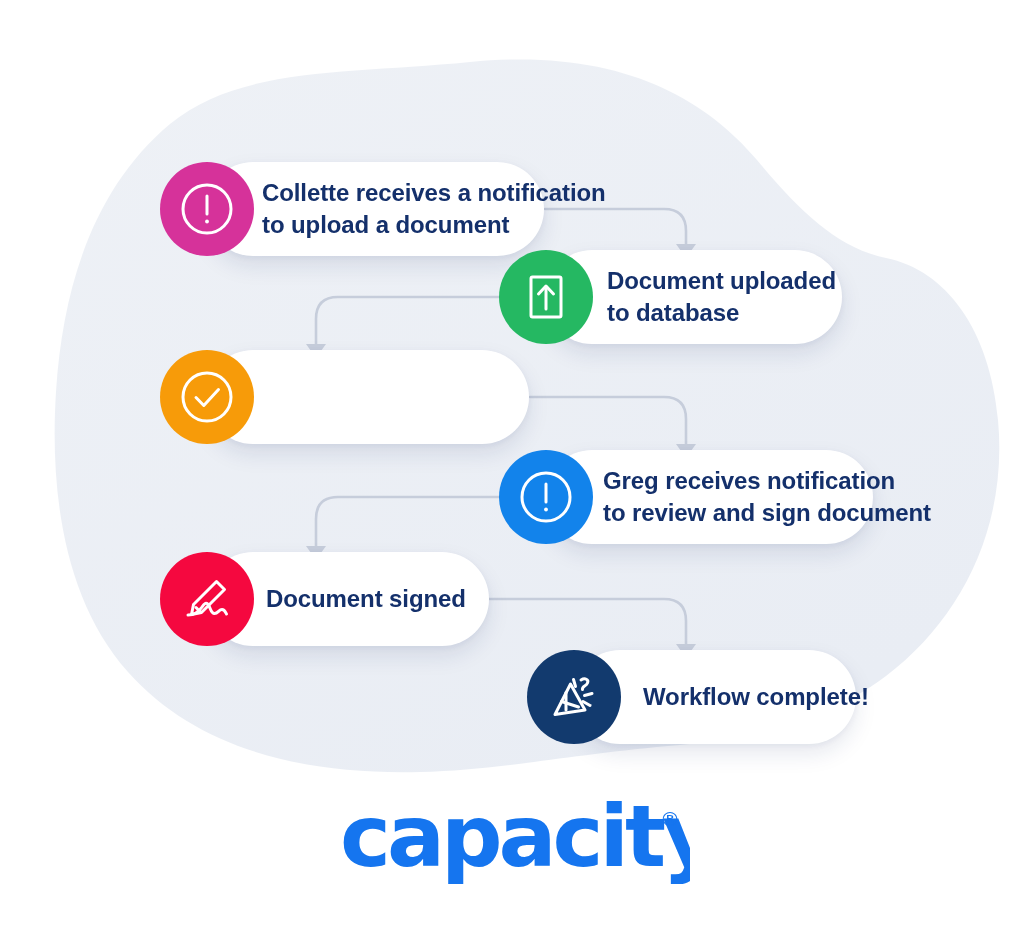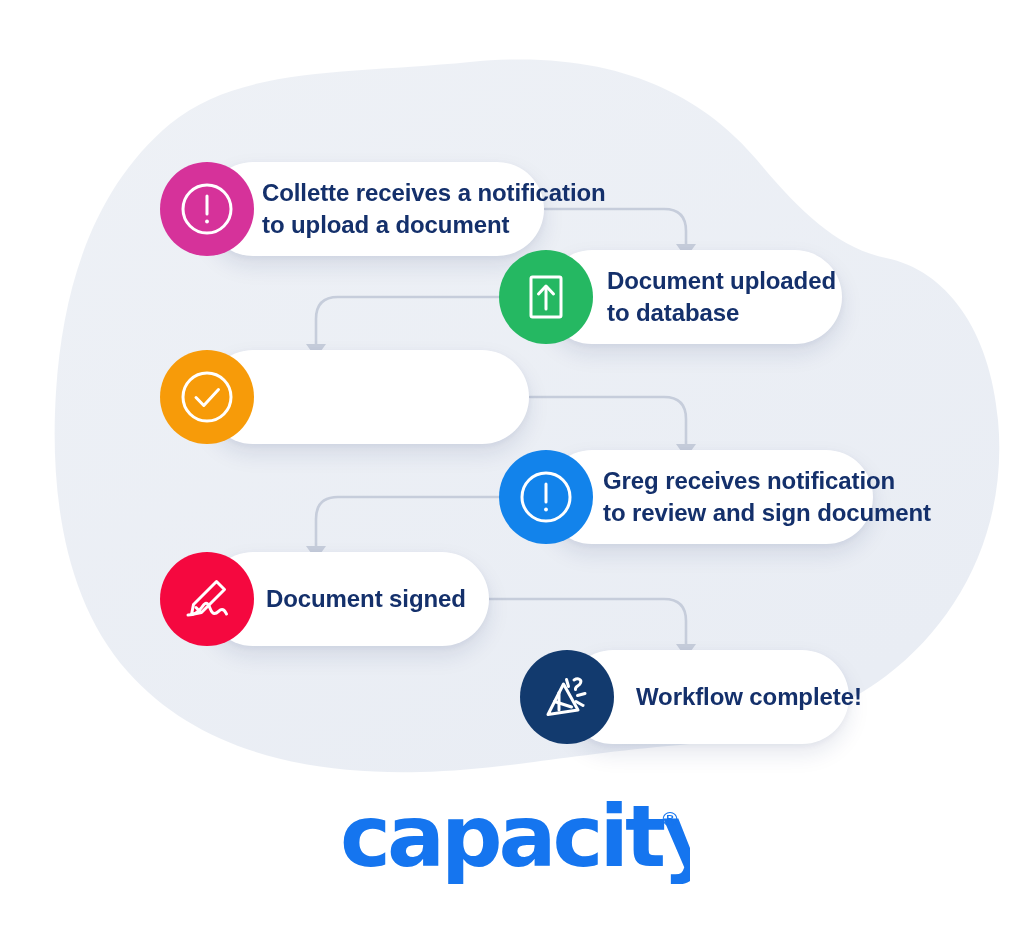--- a/index.html
+++ b/index.html
@@ -194,21 +194,21 @@
         <div class="badge" style="left: 160px; background: rgb(245, 8, 63);">
           <span>
             <svg width="62" height="62" viewBox="0 0 62 62">
         <path d="M40.5 13.5 L48.5 21.5 L25.5 44.5 L15.5 46.5 L17.5 36.5 Z" fill="none" stroke="#ffffff" stroke-width="3" stroke-linecap="round" stroke-linejoin="round"></path>
         <line x1="20" y1="39.5" x2="24.5" y2="44" fill="none" stroke="#ffffff" stroke-width="3" stroke-linecap="round" stroke-linejoin="round"></line>
         <path d="M12 47 C18 47 22 45 26 39 C28.5 35 30.5 34 32.5 37 C34.5 40 35 45.5 38.5 45.5 C42 45.5 43 41.5 46 41.5 C48.6 41.5 49.4 44 50.5 46" fill="none" stroke="#ffffff" stroke-width="3" stroke-linecap="round" stroke-linejoin="round"></path>
       </svg>
           </span>
         </div>
       </div>
-      <div class="step" style="left: 9px; top: 650px; width: 920px;">
+      <div class="step" style="left: 16px; top: 650px; width: 920px;">
         <div class="pill" style="left: 557px; width: 283px; box-shadow: rgba(23, 43, 99, 0.1) 0px 10px 22px, rgba(23, 43, 99, 0.05) 0px 2px 6px;"></div>
         <div class="pill-label" style="left: 627px;">Workflow complete!</div>
         <div class="badge" style="left: 511px; background: rgb(18, 58, 110);">
           <span>
             <svg width="60" height="60" viewBox="0 0 60 60">
         <path d="M11 47.5 L26.5 17 L41 43 Z" fill="none" stroke="#ffffff" stroke-width="3" stroke-linecap="round" stroke-linejoin="round"></path>
         <line x1="17.5" y1="34.5" x2="34.5" y2="40" fill="none" stroke="#ffffff" stroke-width="3" stroke-linecap="round" stroke-linejoin="round"></line>
         <line x1="22" y1="25.5" x2="22" y2="43" fill="none" stroke="#ffffff" stroke-width="3" stroke-linecap="round" stroke-linejoin="round"></line>
         <line x1="29.5" y1="12.5" x2="31.5" y2="19.5" fill="none" stroke="#ffffff" stroke-width="3" stroke-linecap="round" stroke-linejoin="round"></line>
         <path d="M37 13 C41 10.5 45 12.5 43.5 16 C42 19.5 38 19 38.5 22.5" fill="none" stroke="#ffffff" stroke-width="3" stroke-linecap="round" stroke-linejoin="round"></path>

